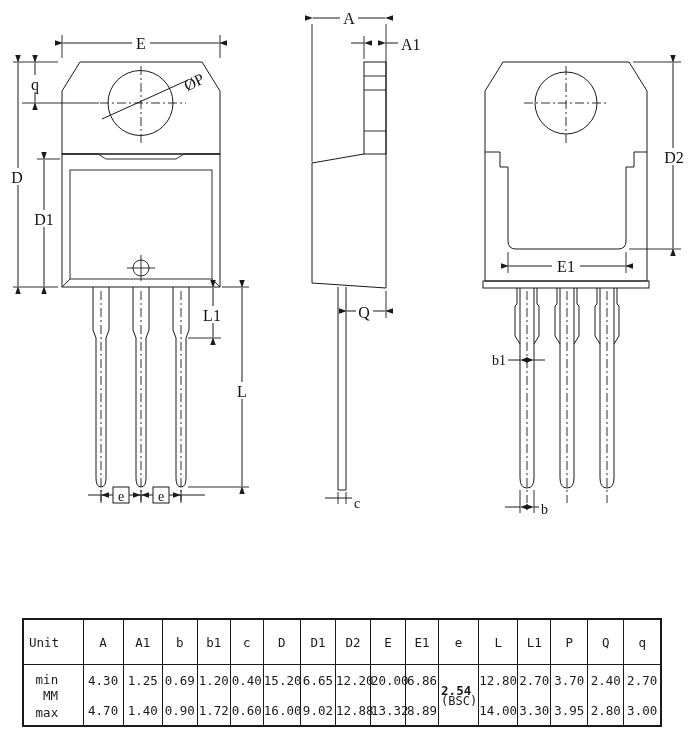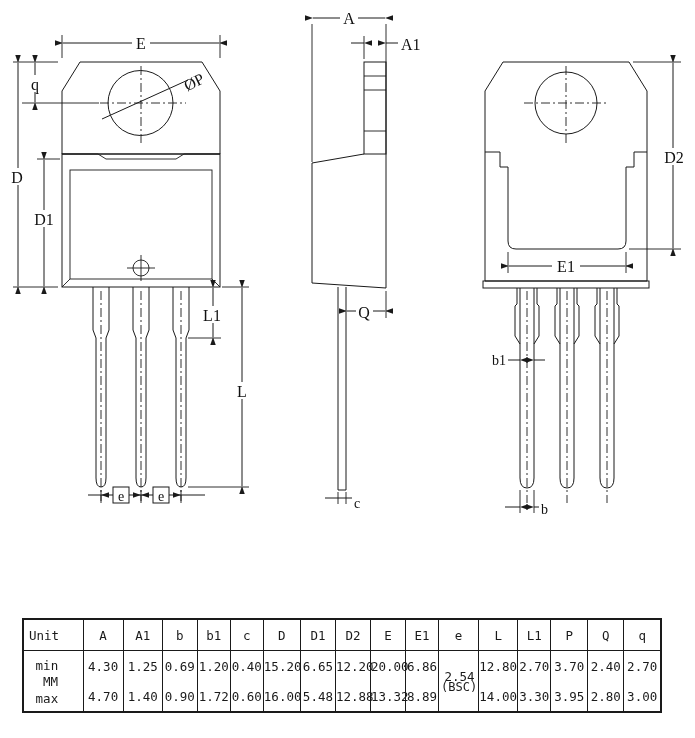--- a/index.html
+++ b/index.html
@@ -5,31 +5,31 @@
   html,body{margin:0;padding:0;background:#fff;}
   .page{position:relative;width:695px;height:738px;background:#ffffff;overflow:hidden;
         font-family:"Liberation Serif",serif;color:#111;}
   .drawing-svg{position:absolute;left:0;top:0;}
   
   .dim-table-wrap{position:absolute;left:22px;top:618px;}
   table.dim-table{border-collapse:collapse;table-layout:fixed;width:640px;
     font-family:"DejaVu Sans Mono",monospace;font-size:12.5px;color:#1a1a1a;}
   table.dim-table{border:2px solid #1a1a1a;}
   .dim-table th{font-weight:normal;border-left:1px solid #1a1a1a;border-bottom:1.5px solid #1a1a1a;
-    height:28px;text-align:center;padding:1px;}
+    height:28px;text-align:center;padding:8px;}
   .dim-table th.unit-h{text-align:left;padding-left:5px;border-left:none;}
   .dim-table td{border-left:1px solid #1a1a1a;border-top:none;border-bottom:none;
     height:30px;text-align:center;padding:0;white-space:nowrap;}
   .dim-table td.mm-cell{border-left:none;position:relative;padding:0;}
   .mm-cell .mm-lab{position:absolute;left:19px;top:50%;transform:translateY(-50%);}
   .mm-cell .minmax{position:absolute;right:7px;width:40px;text-align:left;}
   .mm-cell .min-lab{top:7px;}
   .mm-cell .max-lab{bottom:5px;}
   .e-cell{vertical-align:middle;}
-  .e-cell .e-val{display:block;text-align:center;padding-left:2px;line-height:13px;}
+  .e-cell .e-val{display:block;text-align:left;padding-left:2px;line-height:13px;font-weight:bold;}
   .e-cell .e-note{display:block;text-align:left;padding-left:2px;font-size:12px;line-height:9px;}
   
   .ln{stroke:#1a1a1a;stroke-width:1;fill:none;}
   .thin{stroke:#1a1a1a;stroke-width:0.9;fill:none;}
   .cl{stroke:#1a1a1a;stroke-width:0.9;fill:none;stroke-dasharray:9 3 2 3;}
   .dim{stroke:#1a1a1a;stroke-width:1;fill:none;}
   .lab{font-family:"Liberation Serif",serif;font-size:16px;fill:#111;}
   .lab-s{font-family:"Liberation Serif",serif;font-size:14px;fill:#111;}
   .wbg{fill:#ffffff;stroke:none;}
 </style>
@@ -267,21 +267,21 @@
     <td>2.40</td>
     <td>2.70</td>
   </tr>
   <tr>
     <td>4.70</td>
     <td>1.40</td>
     <td>0.90</td>
     <td>1.72</td>
     <td>0.60</td>
     <td>16.00</td>
-    <td>5.48</td>
+    <td>9.02</td>
     <td>12.88</td>
     <td>13.32</td>
     <td>8.89</td>
     <td>14.00</td>
     <td>3.30</td>
     <td>3.95</td>
     <td>2.80</td>
     <td>3.00</td>
   </tr>
 </tbody>

